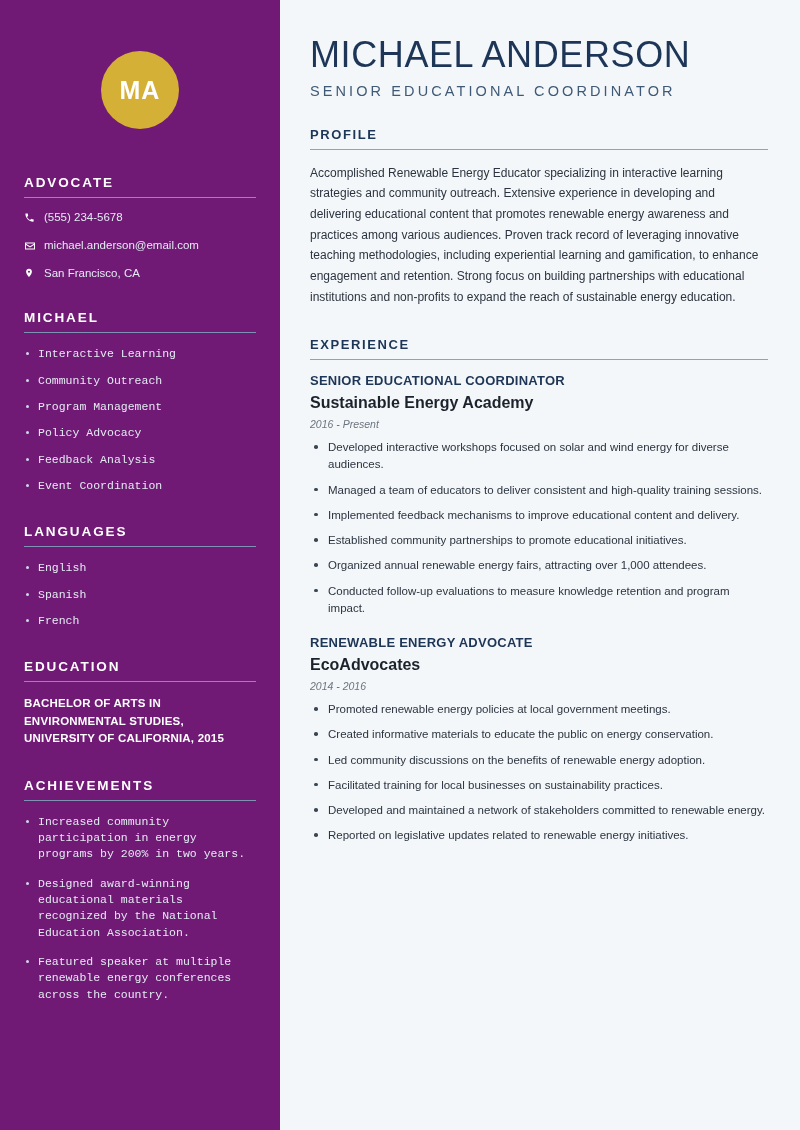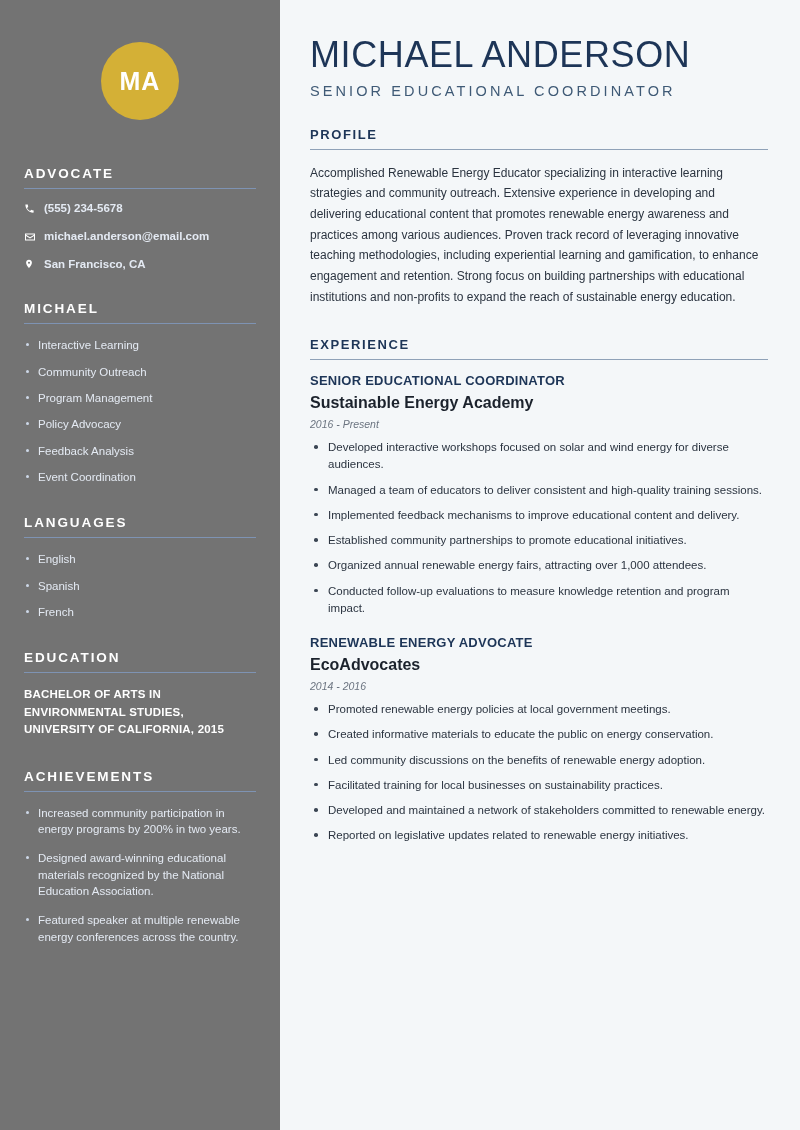--- a/index.html
+++ b/index.html
@@ -17,22 +17,22 @@
     width:800px; height:1130px;
     background:#f4f7f9;
     display:flex;
     overflow:hidden;
   }
 
   
   .sidebar {
     width:280px;
     flex:0 0 280px;
-    background:#737373;
-    padding:4px 24px;
+    background:#701a75;
+    padding:13px 24px;
     color:#ffffff;
   }
 
   .avatar-wrap {
     display:flex;
     justify-content:center;
     padding-top:38px;
     padding-bottom:46px;
   }
   .avatar {
@@ -71,23 +71,23 @@
     color:#e4eaf3;
   }
   .contact-icon {
     width:20px;
     flex:0 0 20px;
     display:flex;
     align-items:center;
     color:#ffffff;
   }
   .contact-icon svg { display:block; }
-  .contact-text { line-height:1.2;font-weight:bold; }
-
-  ul.side-list { list-style:none; }
+  .contact-text { line-height:1.2; }
+
+  ul.side-list { list-style:none;font-family:Liberation Mono, monospace; }
   ul.side-list li {
     position:relative;
     padding-left:14px;
     margin-bottom:10px;
     font-size:11.5px;
     line-height:1.42;
     color:#e4eaf3;
   }
   ul.side-list li::before {
     content:"";

